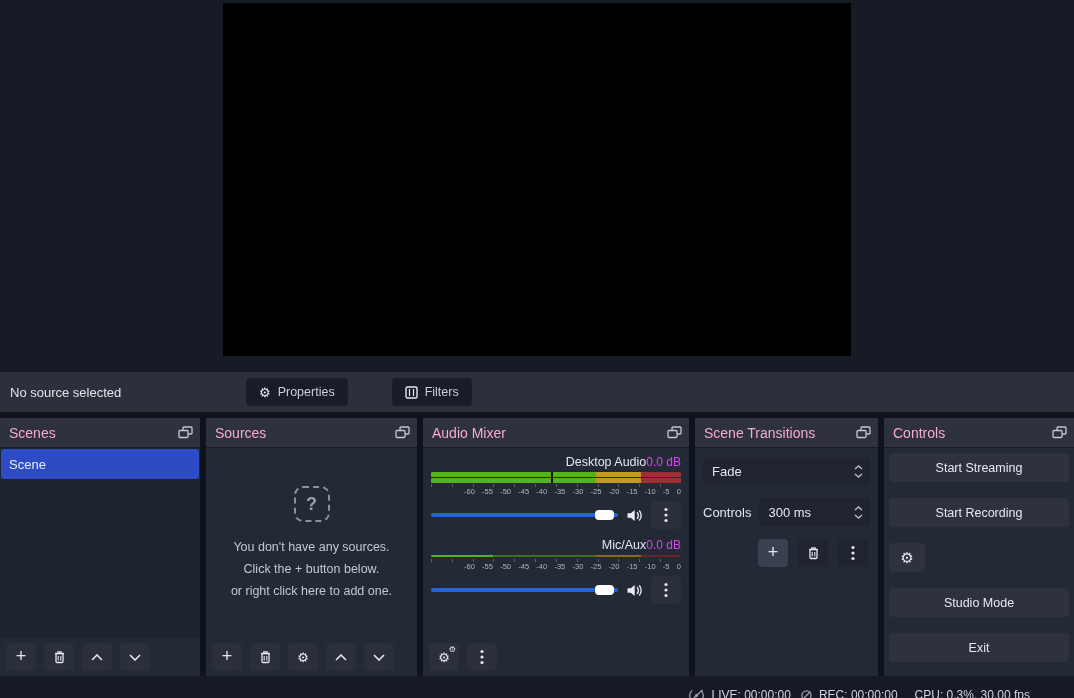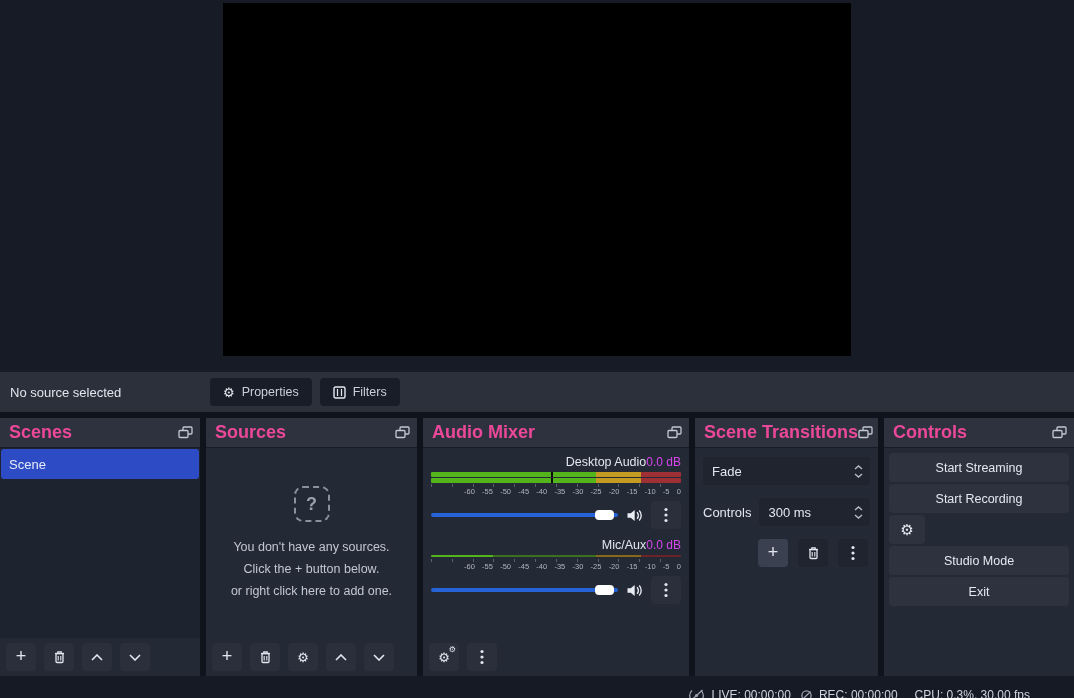--- a/index.html
+++ b/index.html
@@ -11,21 +11,21 @@
     font-size:13px;
     -webkit-font-smoothing:antialiased;
   }
   .app { width:1074px; height:698px; display:flex; flex-direction:column; background:#171b26; }
 
   
   .preview-wrap { height:372px; position:relative; background:#171b26; flex:none; }
   .canvas { position:absolute; left:223px; top:3px; width:628px; height:353px; background:#000; }
 
   
-  .src-toolbar { height:40px; flex:none; background:#2b303b; display:flex; align-items:center; padding:0 10px; }
+  .src-toolbar { height:40px; flex:none; background:#2b303b; display:flex; align-items:center; padding:0 10px;gap:36px; }
   .src-status { width:200px; color:#e2e5ec; font-size:13px; }
   .tb-btn {
     height:28px; background:#191d27; border:none; border-radius:4px; color:#c9cedb;
     font-family:inherit; font-size:12.5px; display:flex; align-items:center; gap:7px; padding:0 13px; cursor:default;
   }
   .tb-btn + .tb-btn { margin-left:8px; }
   .tb-btn .glyph { font-size:13px; color:#e6e9f0; line-height:1; }
 
   .dock-gap { height:6px; background:#0f131b; flex:none; }
 
@@ -35,21 +35,21 @@
   .panel.scenes { width:200px; flex:none; }
   .panel.sources { width:211px; flex:none; }
   .panel.mixer { width:266px; flex:none; }
   .panel.transitions { width:183px; flex:none; }
   .panel.controls { flex:1; overflow:hidden; }
 
   .panel-header {
     height:30px; flex:none; background:#2d323e; display:flex; align-items:center;
     justify-content:space-between; padding:0 7px 0 9px; border-bottom:1px solid #171b25;
   }
-  .panel-title { font-weight:bold; font-size:18px; color:#ec4899; white-space:nowrap; }
+  .panel-title { font-weight:normal; font-size:14px; color:#f9a8d4; white-space:nowrap; }
   .popup-icon { flex:none; }
 
   
   .scene-list { flex:1; background:#1e2330; padding:1px; }
   .scene-item {
     height:30px; display:flex; align-items:center; padding:0 8px; border-radius:3px;
     background:#2d4bc5; color:#e8ecf8; font-size:13px;
   }
   .panel-toolbar { height:38px; flex:none; display:flex; align-items:center; gap:8px; padding:0 6px; }
   .sq-btn {
@@ -97,21 +97,21 @@
     height:28px; background:#20242f; border-radius:4px; display:flex; align-items:center;
     justify-content:space-between; padding:0 7px 0 9px; font-size:13px; color:#e2e6ee;
   }
   .chev-col { display:flex; flex-direction:column; gap:3px; align-items:center; }
   .dur-row { margin-top:13px; display:flex; align-items:center; gap:8px; }
   .dur-label { font-size:13px; color:#e2e6ee; flex:none; }
   .spin { flex:1; }
   .trans-btns { margin-top:13px; display:flex; justify-content:flex-end; gap:10px; padding-right:2px; }
 
   
-  .controls-body { flex:1; display:flex; flex-direction:column; gap:2px; padding:5px 5px; }
+  .controls-body { flex:1; display:flex; flex-direction:column; gap:16px; padding:5px 5px; }
   .cbtn {
     height:29px; flex:none; background:#2d323e; border:none; border-radius:4px; color:#e4e8f0;
     font-family:inherit; font-size:12.5px; display:flex; align-items:center; justify-content:center; cursor:default;
   }
   .vc-row { display:flex; gap:5px; flex:none; }
   .vc-row .cbtn.main { flex:1; }
   .vc-row .cbtn.gear { width:36px; }
 
   
   .status-bar {

